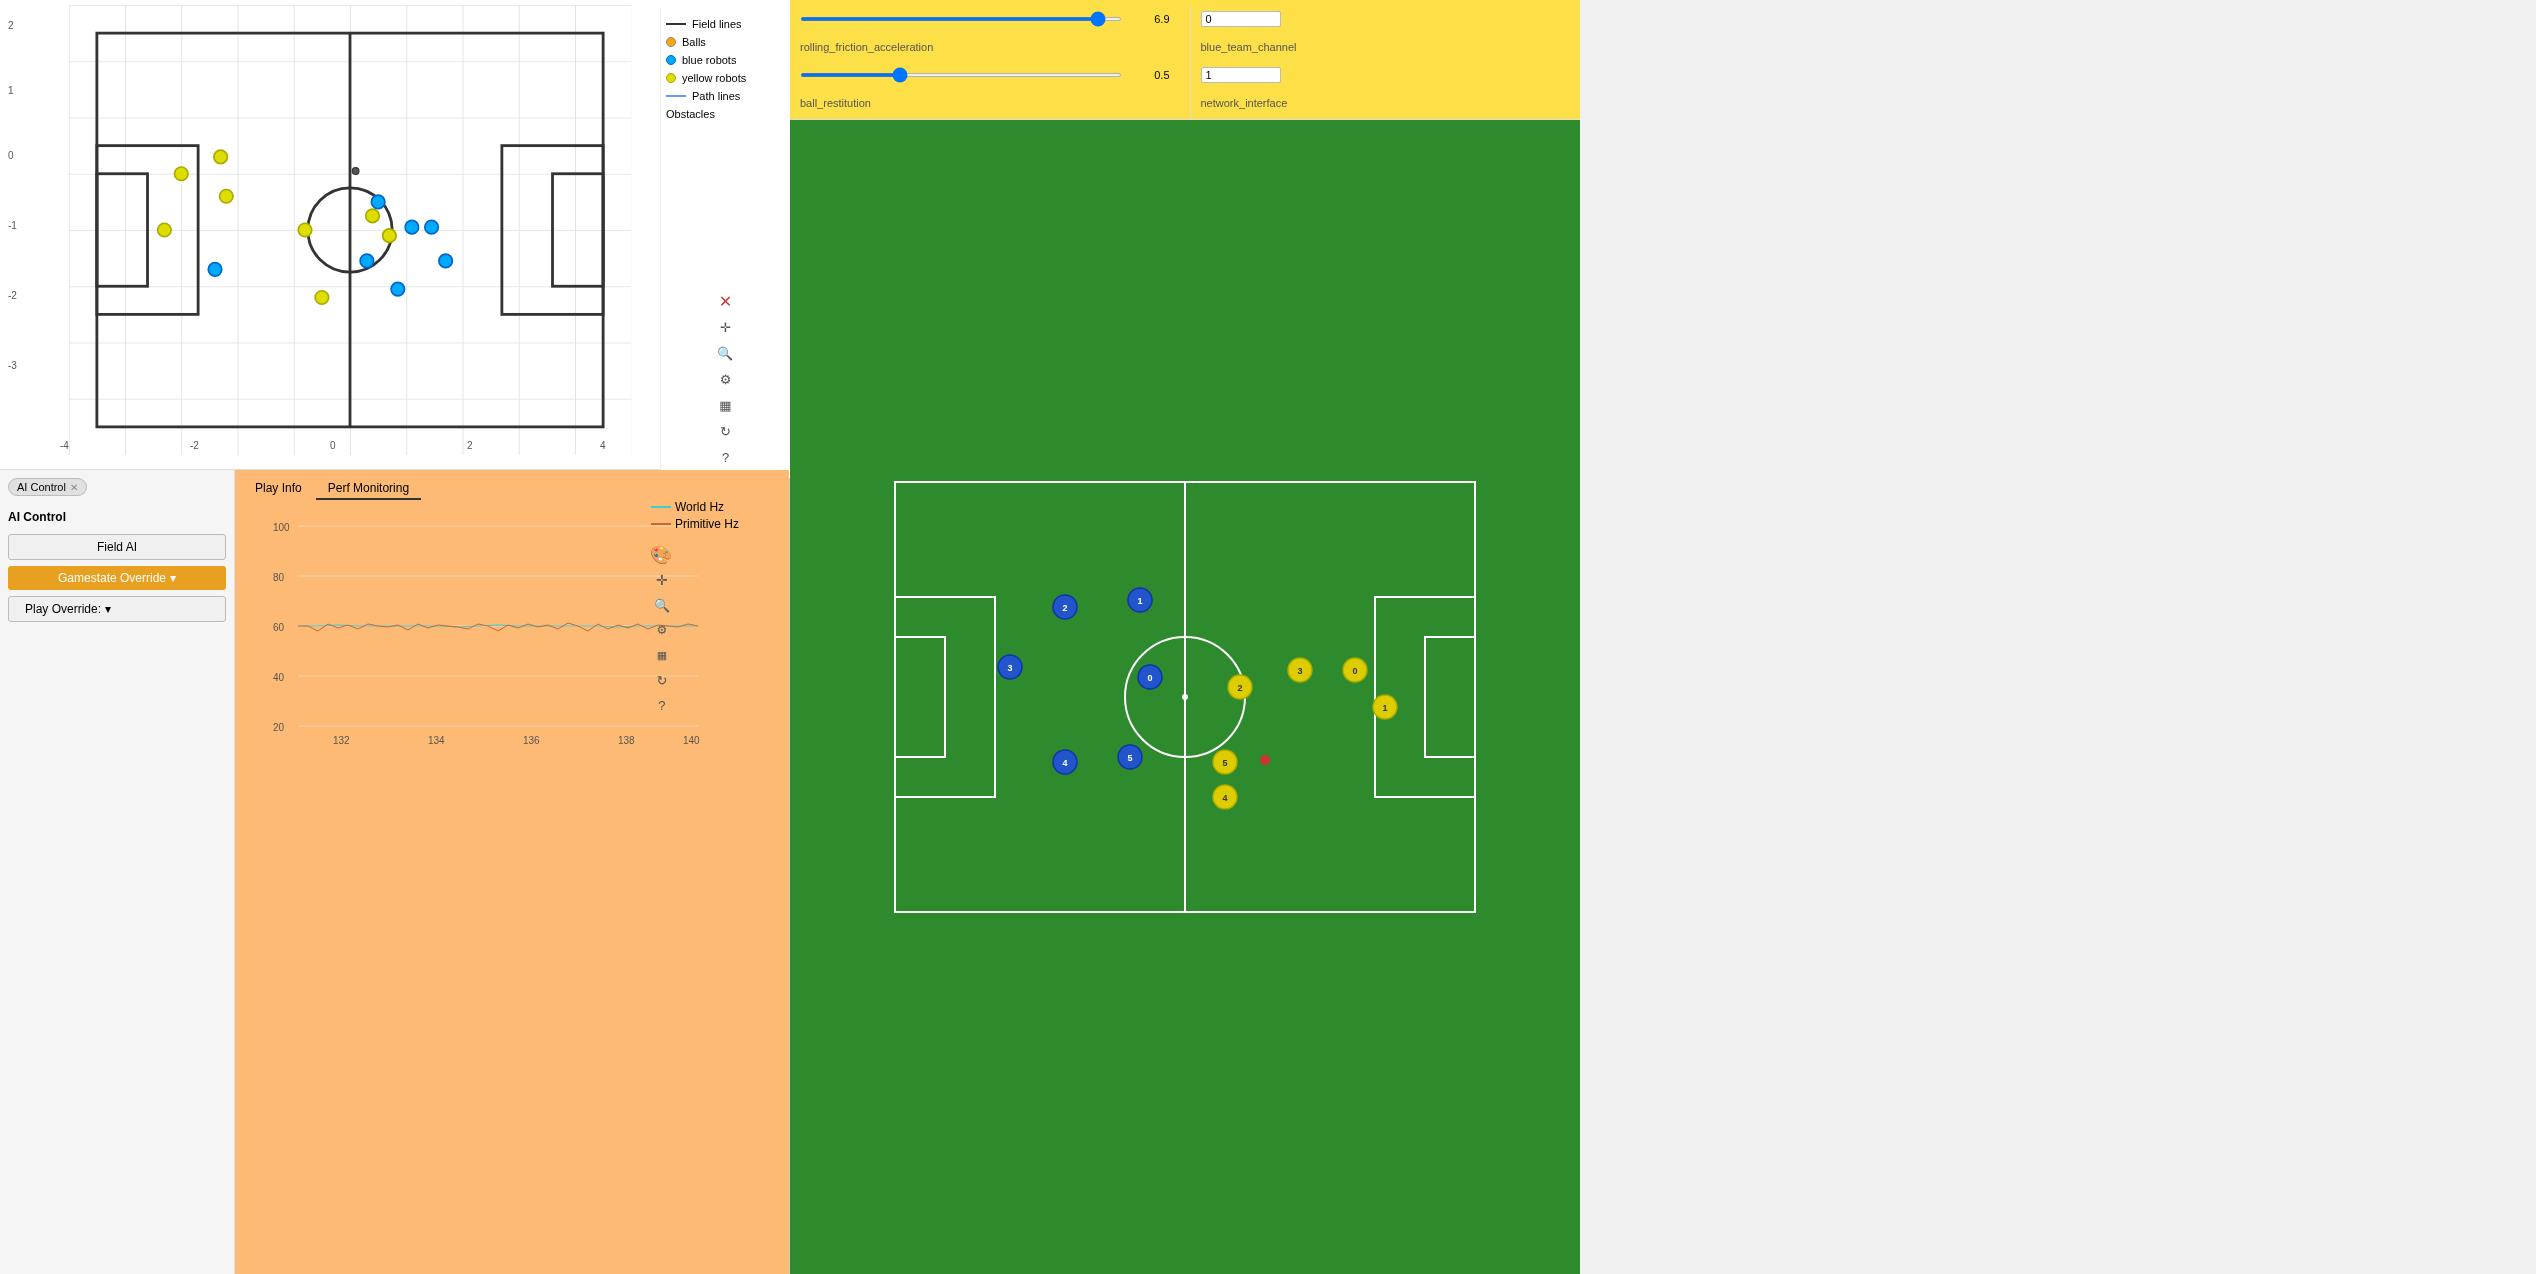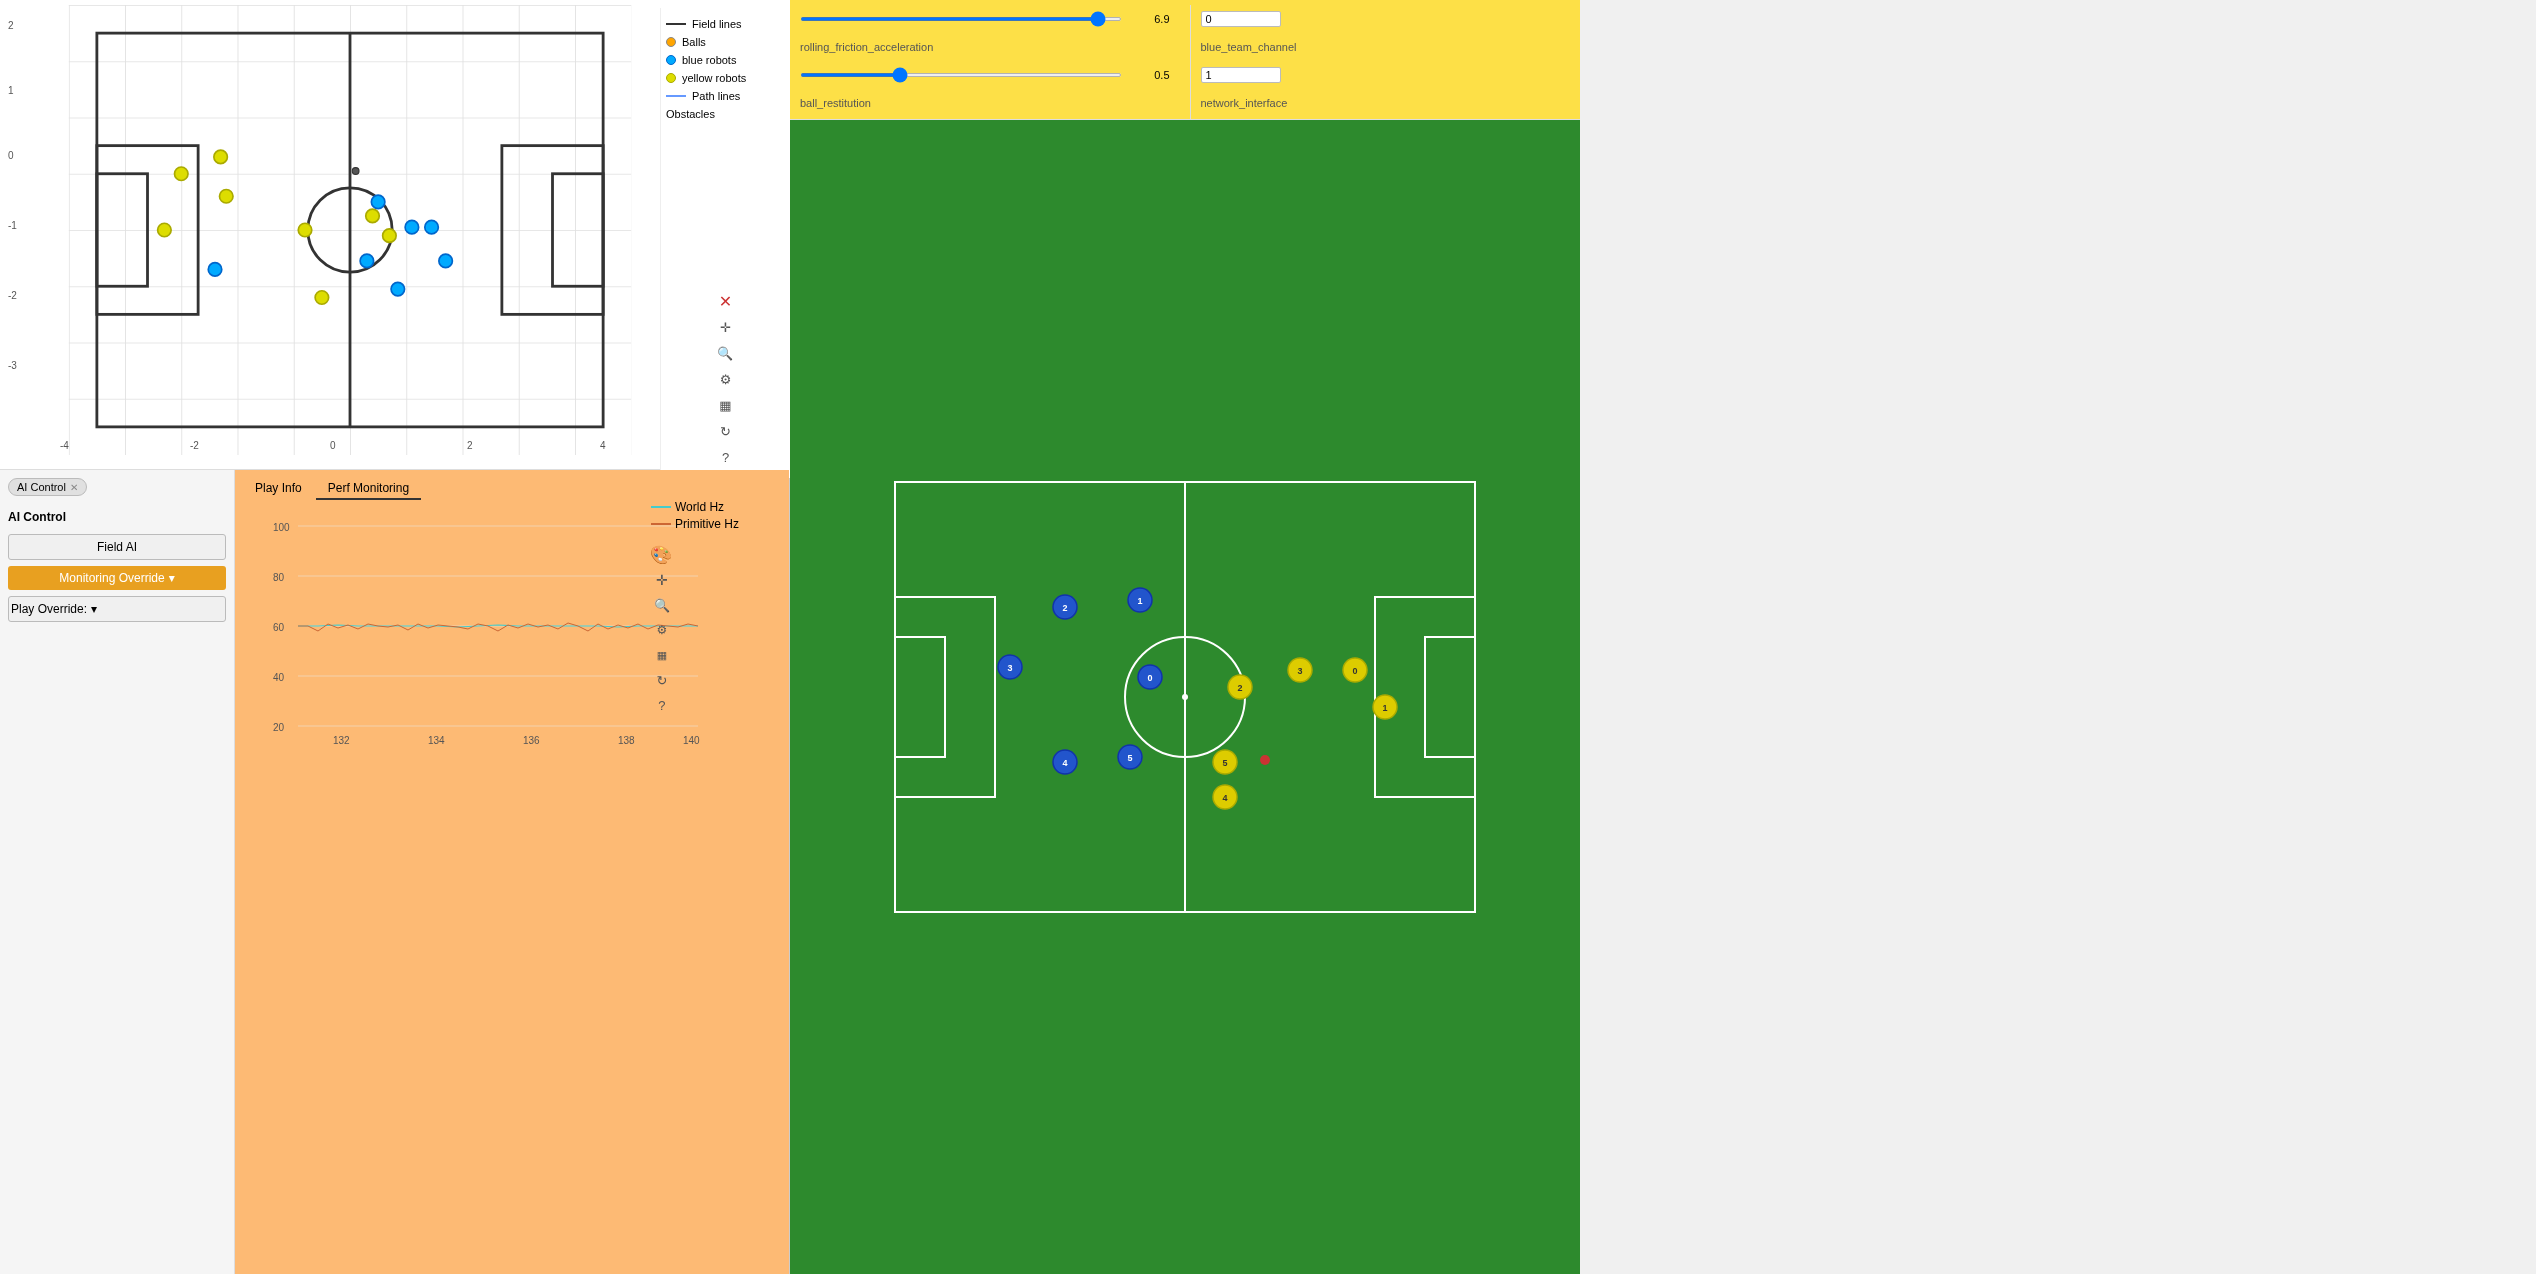--- a/index.html
+++ b/index.html
@@ -172,21 +172,21 @@
       color: white;
       display: flex;
       align-items: center;
       justify-content: center;
       gap: 4px;
     }
     .btn-play-override {
       background: #f0f0f0;
       border: 1px solid #bbb;
       border-radius: 3px;
-      padding: 5px 2px;
+      padding: 5px 16px;
       cursor: pointer;
       font-size: 12px;
       display: flex;
       align-items: flex-start;
       gap: 4px;
     }
 
     
     #chart-area {
       flex: 1;
@@ -387,21 +387,21 @@
     <div id="ai-control-panel">
       <div class="tab-bar">
         <div class="tab-badge">
           <span>AI Control</span>
           <span class="close-x">✕</span>
         </div>
       </div>
       <div class="control-title">AI Control</div>
       <button class="btn-start-ai">Field AI</button>
       <button class="btn-gamestate">
-        <span>Monitoring Override</span>
+        <span>Gamestate Override</span>
         <span>▾</span>
       </button>
       <button class="btn-play-override">
         <span>Play Override:</span>
         <span>▾</span>
       </button>
     </div>
 
     <div id="chart-area">
       <div class="chart-tabs">

